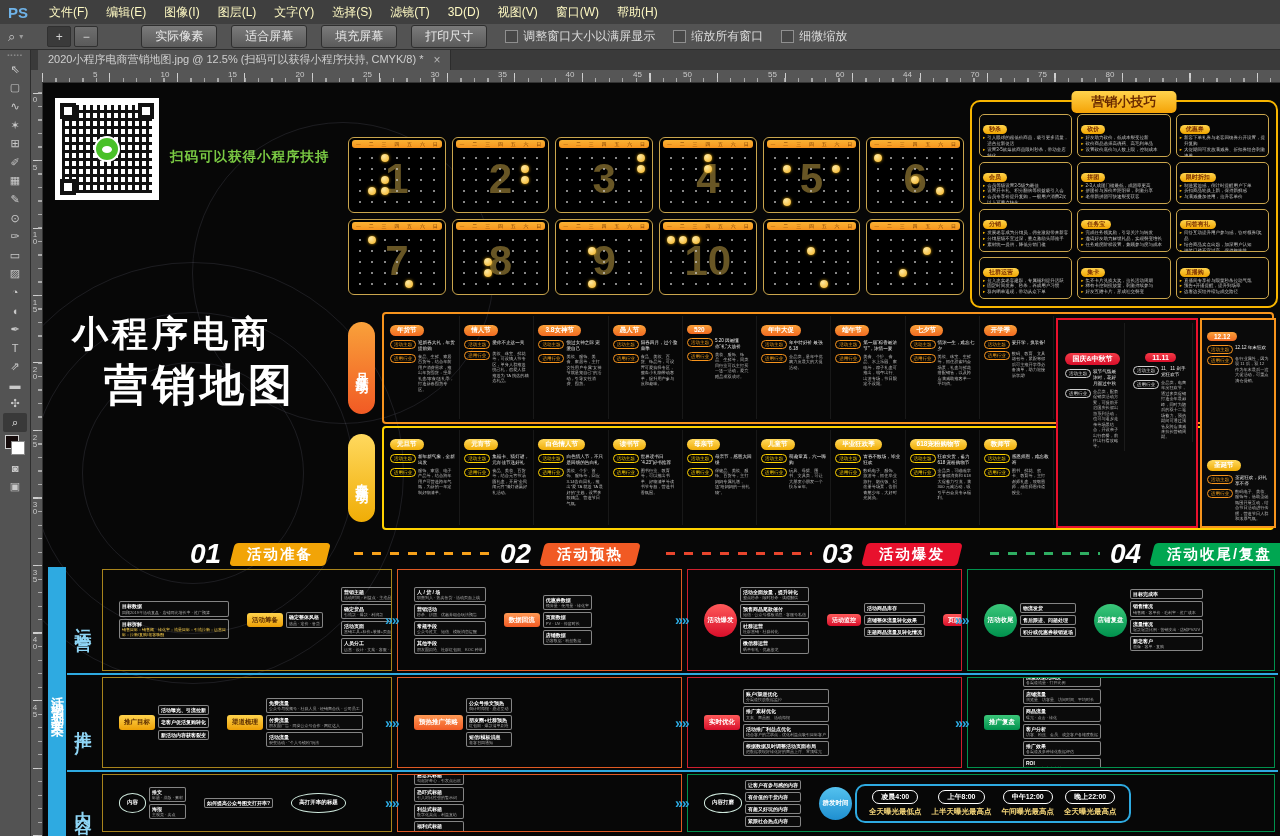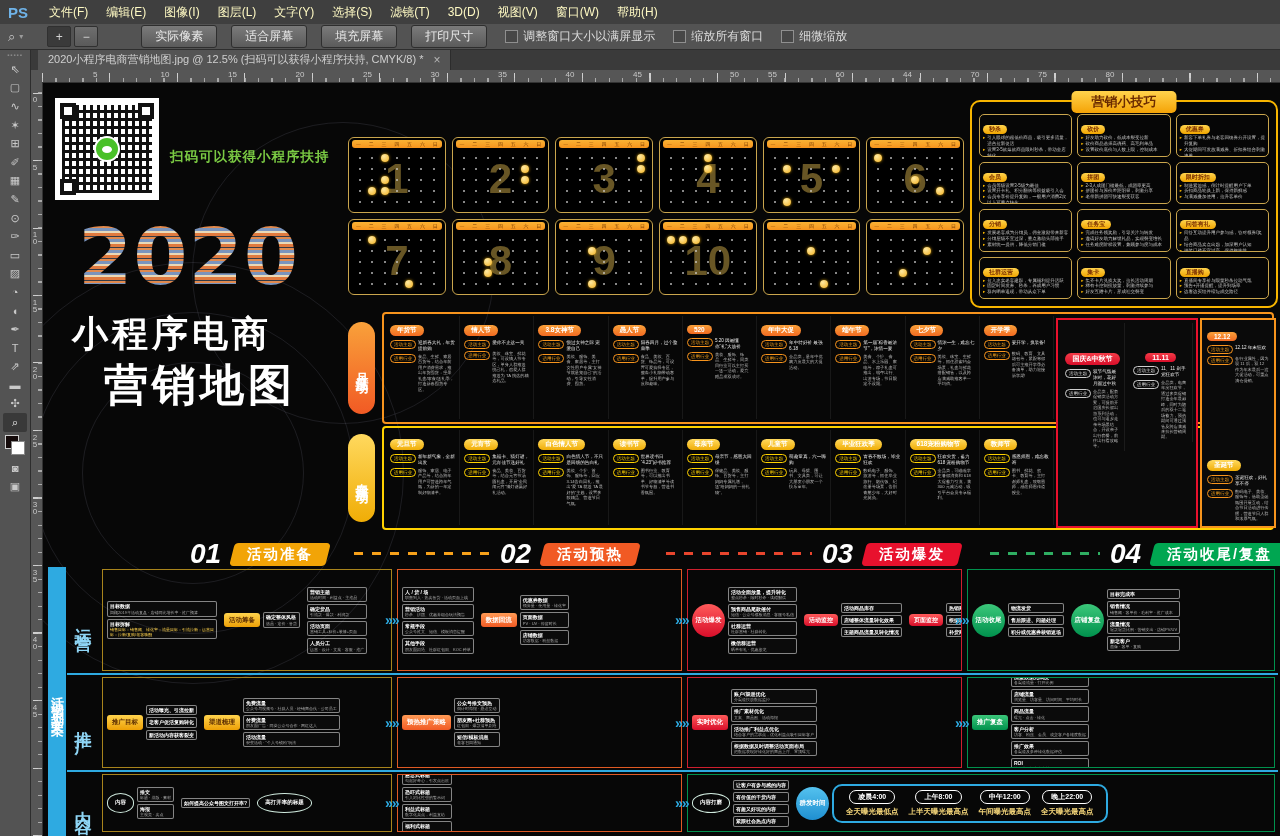--- a/index.html
+++ b/index.html
@@ -134,22 +134,22 @@
              border-radius:4px;z-index:5;white-space:nowrap}
   .sec-label>span{transform:skewX(14deg)}
   .dashes{position:absolute;top:470px;height:3px;z-index:4}
   
   .blue-band{position:absolute;left:6px;top:485px;width:18px;height:269px;background:#2eaae1;
              display:flex;align-items:center;justify-content:center;z-index:4}
   .blue-band span{writing-mode:vertical-lr;color:#fff;font-weight:900;font-size:13px;letter-spacing:5px}
   .row-label{position:absolute;left:26px;width:30px;display:flex;align-items:center;justify-content:center;
              color:#8fd6f6;font-weight:900;font-size:17px;writing-mode:vertical-lr;letter-spacing:7px;z-index:4}
   .cyan-line{position:absolute;left:25px;right:2px;height:2px;background:#2eaae1;z-index:4}
-  .cell{position:absolute;box-sizing:border-box;border:1px solid;padding:3px 4px;display:flex;
-        align-items:center;gap:7px;overflow:hidden}
+  .cell{position:absolute;box-sizing:border-box;border:1px solid;padding:3px 16px;display:flex;
+        align-items:center;gap:18px;overflow:hidden}
   .grp{display:flex;align-items:center;gap:3px;flex:none;max-width:100%}
   .kids{display:flex;flex-direction:column;gap:2px;min-width:0}
   .kid{border:1px solid rgba(255,255,255,.5);border-radius:2px;padding:1px 2px;max-width:104px;background:rgba(255,255,255,.02)}
   .kid .t{font-size:5px;color:#fff;font-weight:bold;line-height:1.25}
   .kid .s{font-size:4px;color:#a9a9a9;line-height:1.25}
   .kid.hl .s{color:#ffd34d}
   .root-circle{width:33px;height:33px;border-radius:50%;color:#fff;display:flex;align-items:center;
                justify-content:center;text-align:center;font-size:6.5px;font-weight:bold;flex:none;
                line-height:1.3;padding:2px;box-sizing:border-box}
   .root-box{border-radius:3px;color:#fff;font-size:6.5px;font-weight:bold;padding:3px 5px;flex:none;
@@ -260,21 +260,21 @@
 <div class="hruler" id="hruler">
     <span class="hr-num" style="left: 51px;">5</span>
     <span class="hr-num" style="left: 118.5px;">10</span>
     <span class="hr-num" style="left: 186px;">15</span>
     <span class="hr-num" style="left: 253.5px;">20</span>
     <span class="hr-num" style="left: 321px;">25</span>
     <span class="hr-num" style="left: 388.5px;">30</span>
     <span class="hr-num" style="left: 456px;">35</span>
     <span class="hr-num" style="left: 523.5px;">40</span>
     <span class="hr-num" style="left: 591px;">45</span>
-    <span class="hr-num" style="left: 688px;">50</span>
+    <span class="hr-num" style="left: 641px;">50</span>
     <span class="hr-num" style="left: 726px;">55</span>
     <span class="hr-num" style="left: 793.5px;">60</span>
     <span class="hr-num" style="left: 861px;">44</span>
     <span class="hr-num" style="left: 928.5px;">70</span>
     <span class="hr-num" style="left: 996px;">75</span>
     <span class="hr-num" style="left: 1063.5px;">80</span>
   </div>
 <div class="vruler" id="vruler">
     <span class="vr-num" style="top: 14px;">0</span>
     <span class="vr-num" style="top: 81.5px;">5</span>
@@ -304,21 +304,20 @@
 
   <div class="qr">
     <div class="qr-inner">
       <span class="qr-eye tl"></span>
         <span class="qr-eye tr"></span>
         <span class="qr-eye bl"></span>
       <span class="qr-logo"></span>
     </div>
   </div>
   <div class="qr-caption">扫码可以获得小程序扶持</div>
-  <div class="year">2020</div>
   <div class="t1">小程序电商</div>
   <div class="t2">营销地图</div>
 
   <div class="months" id="months">
       <div class="month">
         <div class="m-head">
           <span>一</span>
           <span>二</span>
           <span>三</span>
           <span>四</span>

